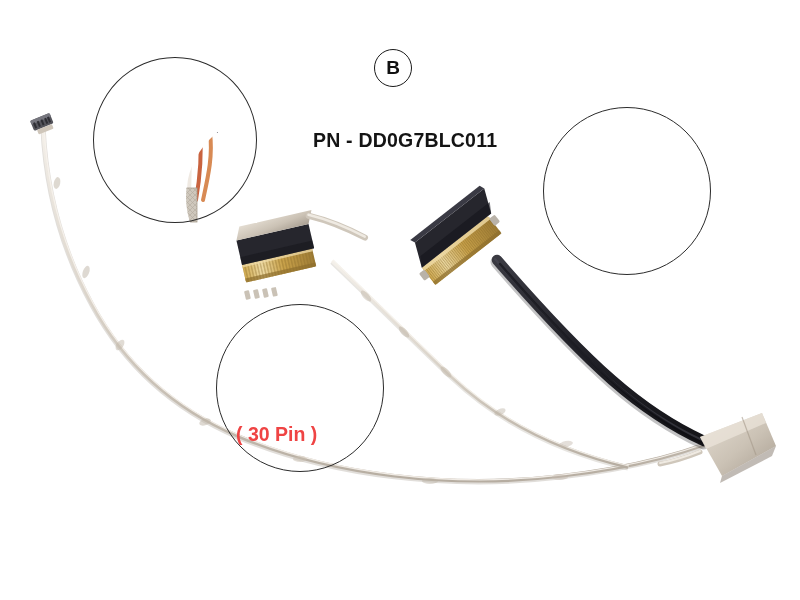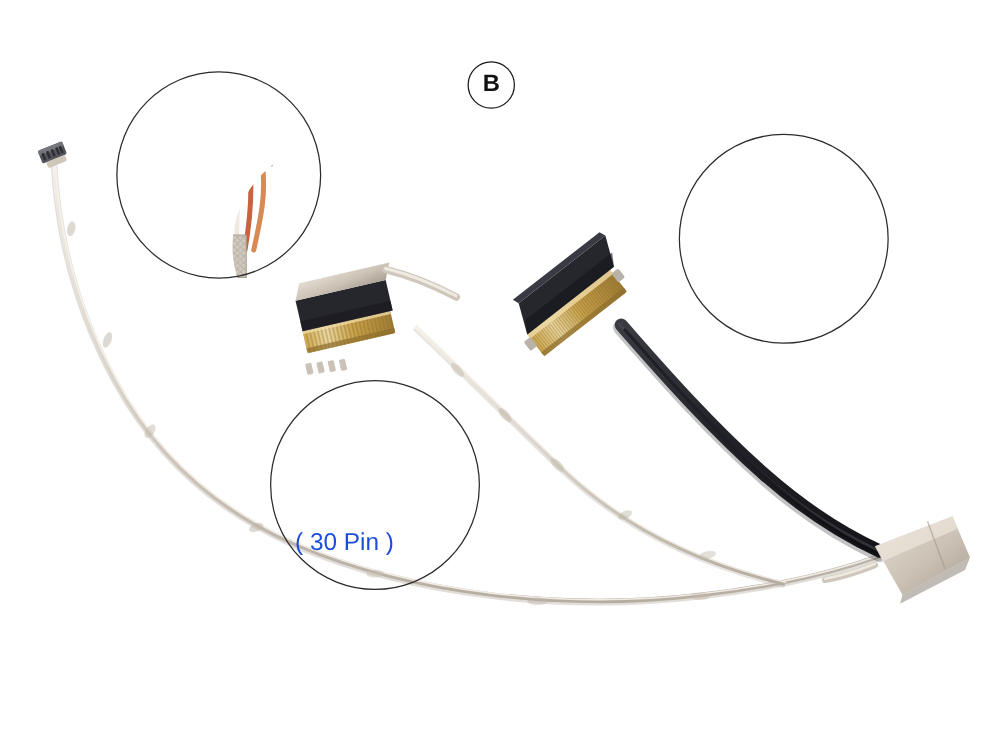--- a/index.html
+++ b/index.html
@@ -43,22 +43,22 @@
     font-size: 19.5px;
     font-weight: bold;
     color: #141414;
     letter-spacing: 0.2px;
     white-space: nowrap;
   }
   .pin-label {
     position: absolute;
     left: 236px; top: 423px;
     font-size: 19.5px;
-    font-weight: normal;
-    color: #1d4ed8;
+    font-weight: bold;
+    color: #ef4444;
     white-space: nowrap;
   }
 
   
   .callout-ring {
     position: absolute;
     border: 1.3px solid #2b2b2b;
     border-radius: 50%;
     box-sizing: border-box;
     background: transparent;
@@ -302,16 +302,17 @@
       <path d="M216,404 L244,398 L240,432 L216,436 Z" fill="#8e8a84" opacity="0.55"></path>
     </g>
   </svg>
 
   <div class="callout-ring" id="ring-power"></div>
   <div class="callout-ring" id="ring-board"></div>
   <div class="callout-ring" id="ring-panel"></div>
 
   <div class="variant-badge">B</div>
 
+  <div class="pn-label">PN - DD0G7BLC011</div>
 
   <div class="pin-label">( 30 Pin )</div>
 
 </div>
 
 </body></html>

